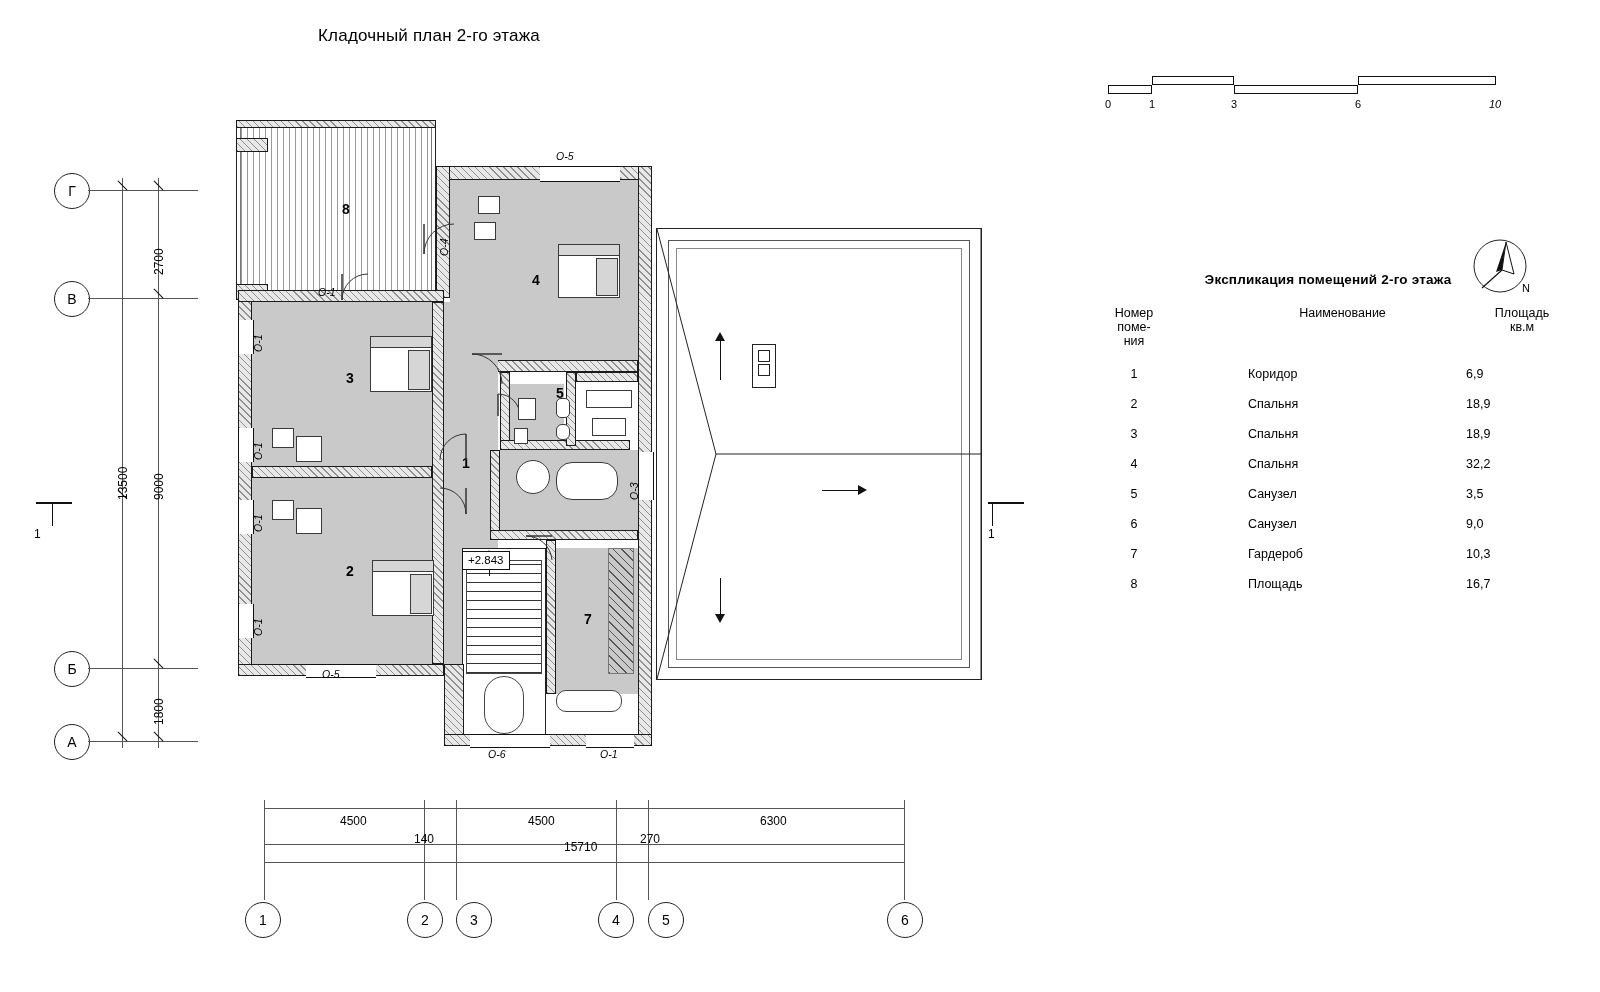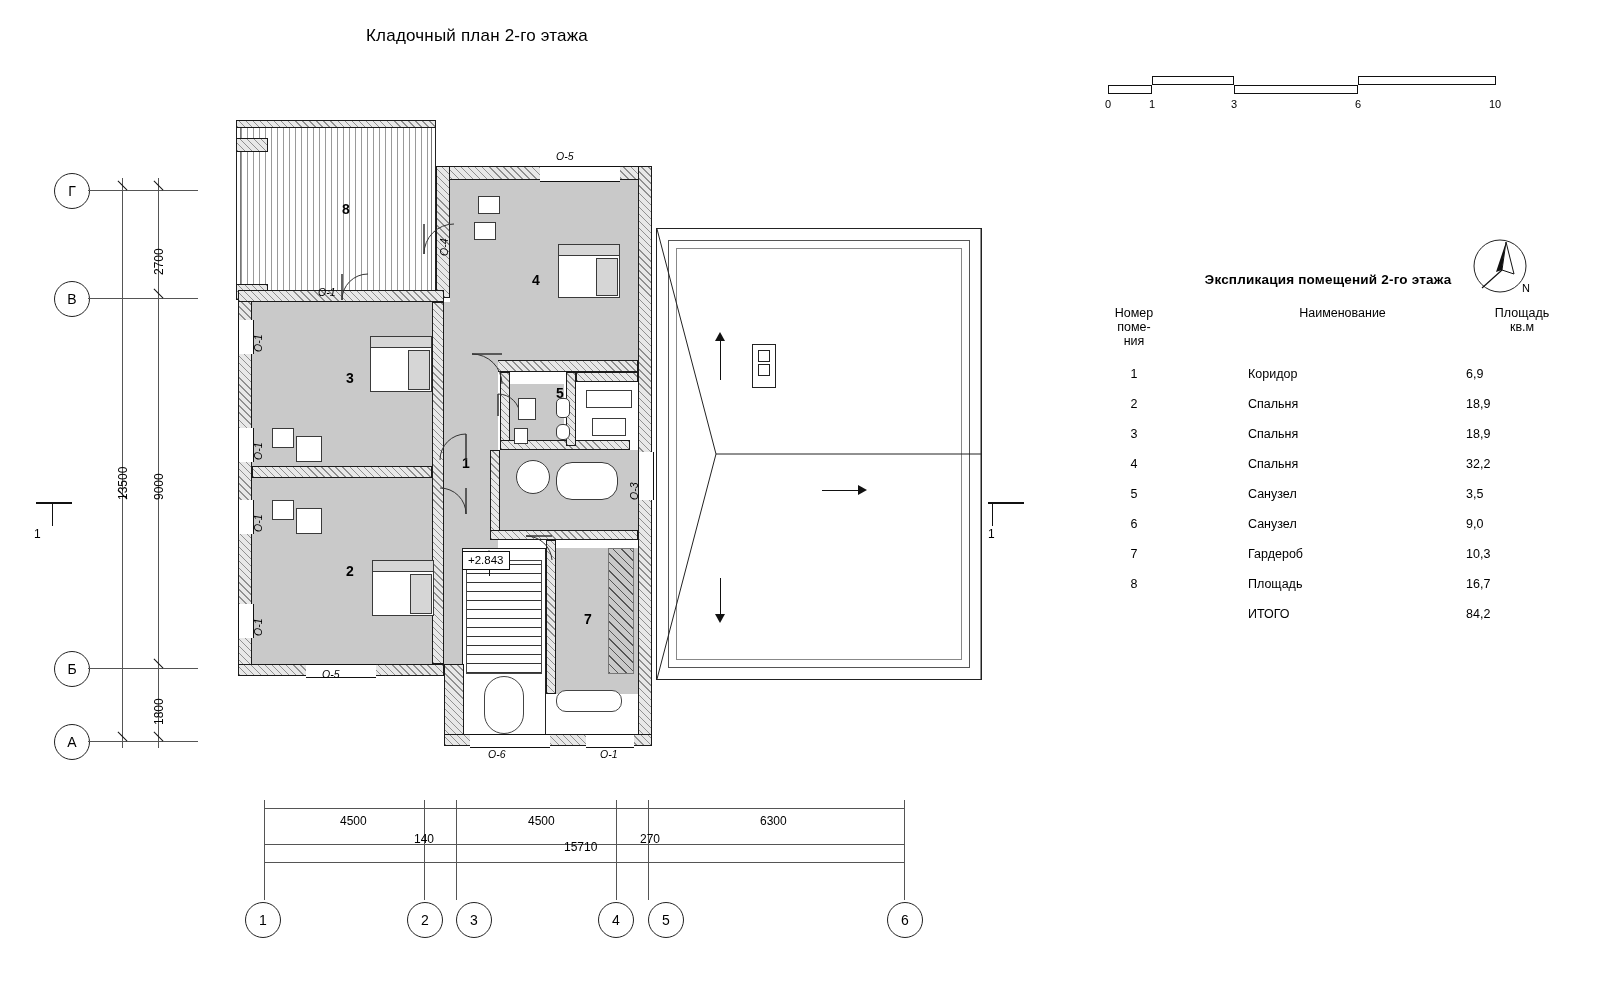--- a/index.html
+++ b/index.html
@@ -15,21 +15,20 @@
     color: #000;
     overflow: hidden;
   }
   .abs { position: absolute; }
 
   
   #plan-title {
     left: 318px; top: 26px;
     font-size: 17px;
     letter-spacing: 0.2px;
-    margin-left: 48px;
   }
 
   
   #plan-area {
     left: 0; top: 0; width: 1060px; height: 992px;
   }
 
   
   .wall {
     position: absolute;
@@ -374,21 +373,21 @@
 
 <div class="abs" id="scalebar">
   <div class="sb-seg" style="left:0px; top:9px; width:44px; background:#fff;"></div>
   <div class="sb-seg" style="left:44px; top:0px; width:82px; background:#fff;"></div>
   <div class="sb-seg" style="left:126px; top:9px; width:124px; background:#fff;"></div>
   <div class="sb-seg" style="left:250px; top:0px; width:138px; background:#fff;"></div>
   <div class="sb-num" style="left:-3px;">0</div>
   <div class="sb-num" style="left:41px;">1</div>
   <div class="sb-num" style="left:123px;">3</div>
   <div class="sb-num" style="left:247px;">6</div>
-  <div class="sb-num" style="left:381px;">10</div>
+  <div class="sb-num" style="left:381px;font-style:italic;">10</div>
 </div>
 
 <div class="abs" id="compass">
   <svg width="64" height="64" viewBox="0 0 64 64">
     <circle cx="30" cy="28" r="26" fill="#fff" stroke="#222" stroke-width="1"></circle>
     <polygon points="36,4 26,34 32,32" fill="#111"></polygon>
     <polygon points="36,4 44,36 32,32" fill="#fff" stroke="#111" stroke-width="1"></polygon>
     <line x1="32" y1="32" x2="12" y2="50" stroke="#111" stroke-width="1.2"></line>
   </svg>
   <div class="abs" style="left:52px; top:44px; font-size:11px;">N</div>
@@ -445,20 +444,15 @@
       <tr>
         <td class="col-num">7</td>
         <td class="col-name">Гардероб</td>
         <td class="col-area">10,3</td>
       </tr>
       <tr>
         <td class="col-num">8</td>
         <td class="col-name">Площадь</td>
         <td class="col-area">16,7</td>
       </tr>
-      <tr>
-        <td class="col-num"></td>
-        <td class="col-name">ИТОГО</td>
-        <td class="col-area">84,2</td>
-      </tr>
     </tbody>
   </table>
 </div>
 
 </body></html>

